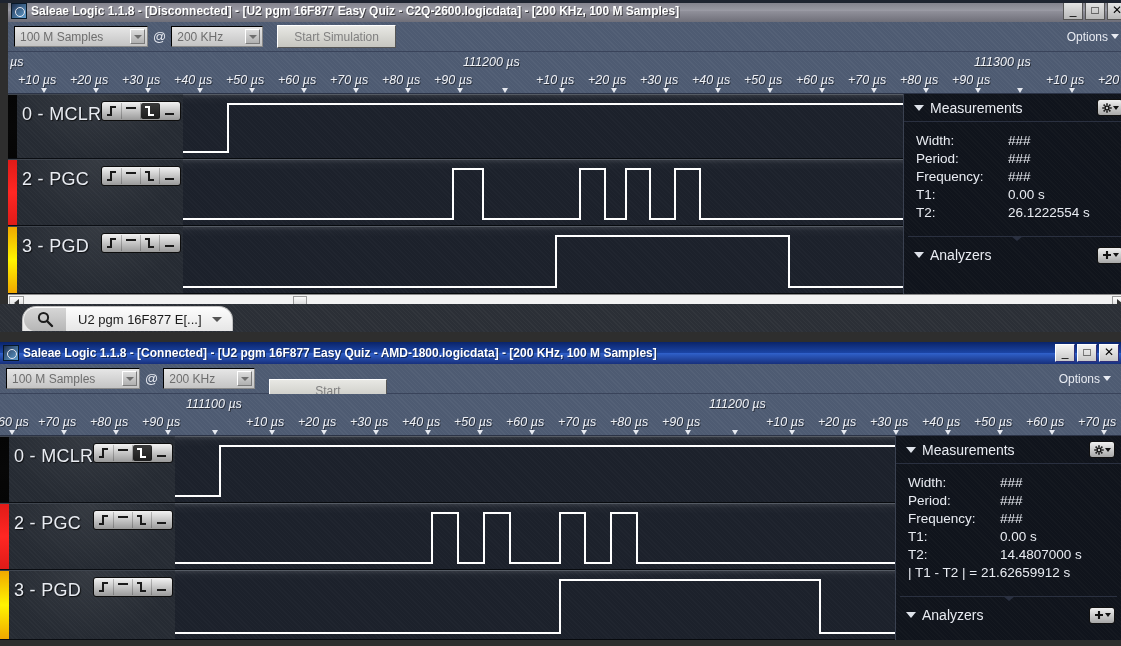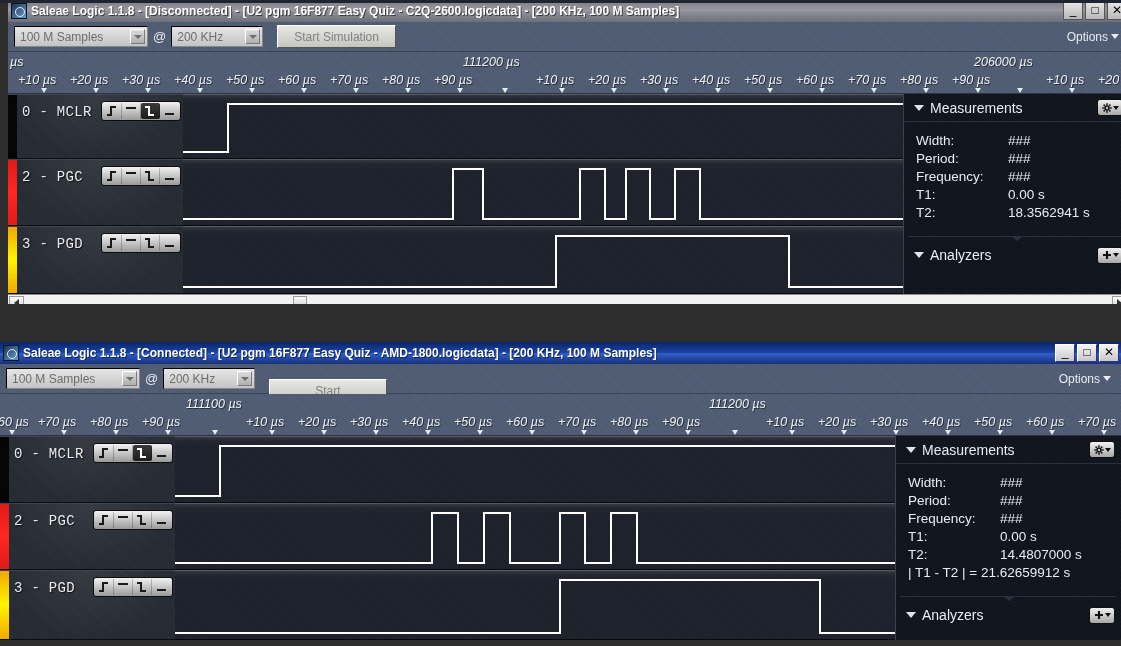--- a/index.html
+++ b/index.html
@@ -128,23 +128,22 @@
     background: #262b33;
     background-image:
       radial-gradient(ellipse at 50% 0%, rgba(255,255,255,.07), rgba(255,255,255,0) 70%),
       repeating-linear-gradient(45deg, rgba(255,255,255,.022) 0 1px, transparent 1px 3px);
     border-bottom: 1px solid #0a0d12;
     border-top: 1px solid #40464f;
   }
   .chan .stripe { position: absolute; left: 0; top: 0; bottom: 0; width: 9px; }
   .chan .cname {
     position: absolute; left: 14px; top: 9px;
-    color: #e9ecf2; font-size: 14px; letter-spacing: .3px;
+    color: #e9ecf2; font-size: 18px; letter-spacing: .3px;
     text-shadow: 1px 1px 1px rgba(0,0,0,.7);
-    font-family: Liberation Mono, monospace;
   }
   .edgebtns {
     position: absolute; left: 93px; top: 6px;
     height: 20px; display: flex;
     background: linear-gradient(to bottom,#f2f2f2,#9a9a9a);
     border: 1px solid #0d0d0d; border-radius: 3px;
     padding: 1px; gap: 0;
   }
   .eb {
     width: 19px; height: 16px; display:flex; align-items:center; justify-content:center;
@@ -288,21 +287,21 @@
       <div class="tb-sim-btn">Start Simulation</div>
       <div class="options">
         <span>Options</span>
         <span class="caret"></span>
       </div>
     </div>
 
     <div class="ruler" id="ruler-top">
         <div class="maj-label" style="left: 2px;">µs</div>
         <div class="maj-label" style="left: 455px;">111200 µs</div>
-        <div class="maj-label" style="left: 966px;">206000 µs</div>
+        <div class="maj-label" style="left: 966px;">111300 µs</div>
         <div class="min-label" style="left: 10px;">+10 µs</div>
         <div class="min-label" style="left: 62px;">+20 µs</div>
         <div class="min-label" style="left: 114px;">+30 µs</div>
         <div class="min-label" style="left: 166px;">+40 µs</div>
         <div class="min-label" style="left: 218px;">+50 µs</div>
         <div class="min-label" style="left: 270px;">+60 µs</div>
         <div class="min-label" style="left: 322px;">+70 µs</div>
         <div class="min-label" style="left: 374px;">+80 µs</div>
         <div class="min-label" style="left: 426px;">+90 µs</div>
         <div class="min-label" style="left: 528px;">+10 µs</div>
@@ -464,21 +463,21 @@
             <div class="meas-row">
               <div class="k">Frequency:</div>
               <div class="v">###</div>
             </div>
             <div class="meas-row">
               <div class="k"><span class="ul">T1</span>:</div>
               <div class="v">0.00 s</div>
             </div>
             <div class="meas-row">
               <div class="k"><span class="ul">T2</span>:</div>
-              <div class="v">18.3562941 s</div>
+              <div class="v">26.1222554 s</div>
             </div>
           </div>
         <div class="dock-divider"></div>
         <div class="dock-sec-head" style="border-bottom:none;margin-top:4px;">
           <span class="tri"></span>
           <span class="lbl">Analyzers</span>
           <span class="dock-btn">
             <svg width="10" height="10" viewBox="0 0 10 10">
                 <path d="M5 1v8M1 5h8" stroke="#111" stroke-width="2.1"></path>
               </svg>
@@ -492,20 +491,32 @@
       <div class="arw">
           <i class="l"></i>
         </div>
       <div class="thumb"></div>
       <div class="arw" style="position:absolute;right:1px;">
           <i class="r"></i>
         </div>
     </div>
   </div>
 
+  <div class="taskstrip" style="top:304px;">
+    <div class="taskpill">
+      <div class="srch">
+        <svg width="18" height="18" viewBox="0 0 18 18">
+            <circle cx="7.5" cy="7.5" r="4.6" fill="none" stroke="#1d1d1d" stroke-width="2"></circle>
+            <path d="M11 11l5 5" stroke="#1d1d1d" stroke-width="2.4" stroke-linecap="round"></path>
+          </svg>
+      </div>
+      <div class="txt">U2 pgm 16F877 E[...]</div>
+      <div class="dn"></div>
+    </div>
+  </div>
 
   <div class="win" id="win-bottom" style="top:342px;height:304px;">
 
     <div class="titlebar">
       <div class="tb-icon"></div>
       <div class="tb-title">Saleae Logic 1.1.8 - [Connected] - [U2 pgm 16F877 Easy Quiz - AMD-1800.logicdata] - [200 KHz, 100 M Samples]</div>
       <div class="tb-buttons">
         <div class="tb-btn">_</div>
         <div class="tb-btn">□</div>
         <div class="tb-btn">✕</div>

